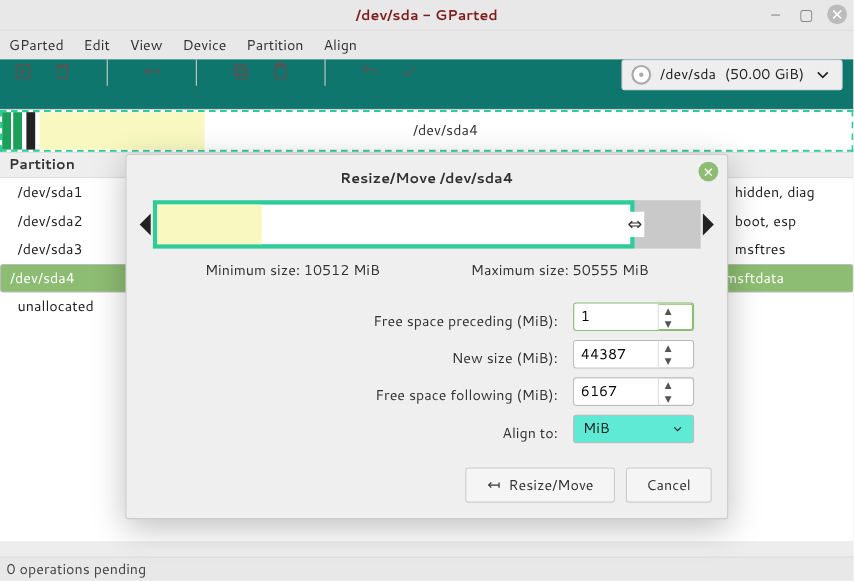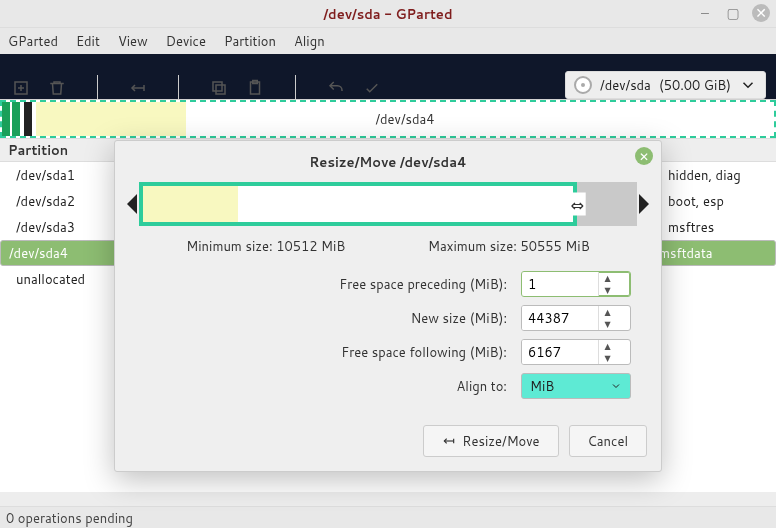--- a/index.html
+++ b/index.html
@@ -5,21 +5,21 @@
   * { box-sizing: border-box; }
   html, body { margin:0; padding:0; font-family: "Cantarell","Ubuntu","DejaVu Sans",sans-serif; font-size:13px; color:#222; background:#f5f5f5; }
   #app { width:776px; height:528px; position:relative; background:#ededed; overflow:hidden; }
   .titlebar { height:28px; background:#e8e8e8; border-bottom:1px solid #ddd; display:flex; align-items:center; justify-content:center; position:relative; }
   .titlebar .title { color:#7f1d1d; font-weight:bold; }
   .titlebar .ctrls { position:absolute; right:6px; top:4px; display:flex; gap:10px; }
   .titlebar .ctrl { width:18px; height:18px; display:flex; align-items:center; justify-content:center; color:#888; font-size:14px; }
   .titlebar .ctrl.close { background:#bbb; border-radius:50%; color:#fff; }
   .menubar { height:26px; background:#e8e8e8; display:flex; align-items:center; gap:18px; padding:0 8px; color:#333; }
   .menubar span { cursor:default; }
-  .toolbar { height:46px; background:#0f172a; display:flex; align-items:flex-end; padding:0 10px; gap:29px; border-bottom:1px solid #d0d0d0;}
+  .toolbar { height:46px; background:#0f766e; display:flex; align-items:flex-start; padding:0 10px; gap:29px; border-bottom:1px solid #d0d0d0;}
   .toolbar .group { display:flex; align-items:center; gap:14px; }
   .toolbar .spacer { flex:1; }
   .toolbar .icn { width:22px; height:22px; display:flex; align-items:center; justify-content:center; color:#555; }
   .toolbar svg { width:18px; height:18px; }
   .devsel { display:flex; align-items:center; gap:8px; background:#eee; padding:4px 8px; border:1px solid #ddd; border-radius:3px; }
   .disk-icon { width:18px; height:18px; border-radius:50%; border:2px solid #aaa; background:#fff; position:relative; }
   .disk-icon::after { content:""; position:absolute; left:5px; top:5px; width:4px; height:4px; border-radius:50%; background:#aaa; }
   .chev { width:12px; height:12px; }
 
   .diskmap { height:38px; margin:0; position:relative; background:#fff; border:2px dashed #2ecc9b; display:flex; }
@@ -52,21 +52,21 @@
   .slider-area { height:50px; margin:8px 12px 0; position:relative; display:flex; align-items:center; }
   .slider-track { flex:1; height:44px; background:#c9c9c9; position:relative; }
   .slider-sel { position:absolute; left:0; top:0; bottom:0; width:88%; border:4px solid #2ecc9b; background:#fff; display:flex;}
   .slider-sel .used { width:22%; background:#f8f8c0; }
   .slider-handle { position:absolute; right:12%; top:50%; transform:translate(50%,-50%); font-size:16px; color:#333; background:#fff; padding:0 2px; pointer-events:none;}
   .tri { width:0; height:0; border-top:10px solid transparent; border-bottom:10px solid transparent; }
   .tri.l { border-right:10px solid #222; margin-right:2px;}
   .tri.r { border-left:10px solid #222; margin-left:2px;}
   .sizes { display:flex; justify-content:space-around; margin:8px 30px 12px; color:#333; }
   .form { padding:0 30px 14px; }
-  .frow { display:flex; align-items:center; height:34px; }
+  .frow { display:flex; align-items:flex-end; height:34px; }
   .frow .lab { flex:1; text-align:right; padding-right:14px; color:#333;}
   .frow .ctl { width:110px; }
   .spin { display:flex; border:1px solid #bbb; background:#fff; border-radius:3px; overflow:hidden; height:26px;}
   .spin.focus { border-color:#8dbd72; box-shadow:0 0 0 1px #8dbd72 inset;}
   .spin input { border:0; outline:none; width:76px; padding:0 6px; font:inherit; }
   .spin .arrs { width:18px; display:flex; flex-direction:column; border-left:1px solid #ddd;}
   .spin .arrs span { flex:1; display:flex; align-items:center; justify-content:center; font-size:8px; color:#555;}
   .sel { border:1px solid #bbb; background:#5eead4; border-radius:3px; height:26px; display:flex; align-items:center; padding:0 8px; justify-content:space-between;}
   .dlg-btns { display:flex; justify-content:flex-end; gap:10px; padding:8px 14px 14px; }
   .btn { border:1px solid #ccc; background:#f5f5f5; border-radius:3px; padding:6px 18px; display:flex; align-items:center; gap:6px; color:#333;}

